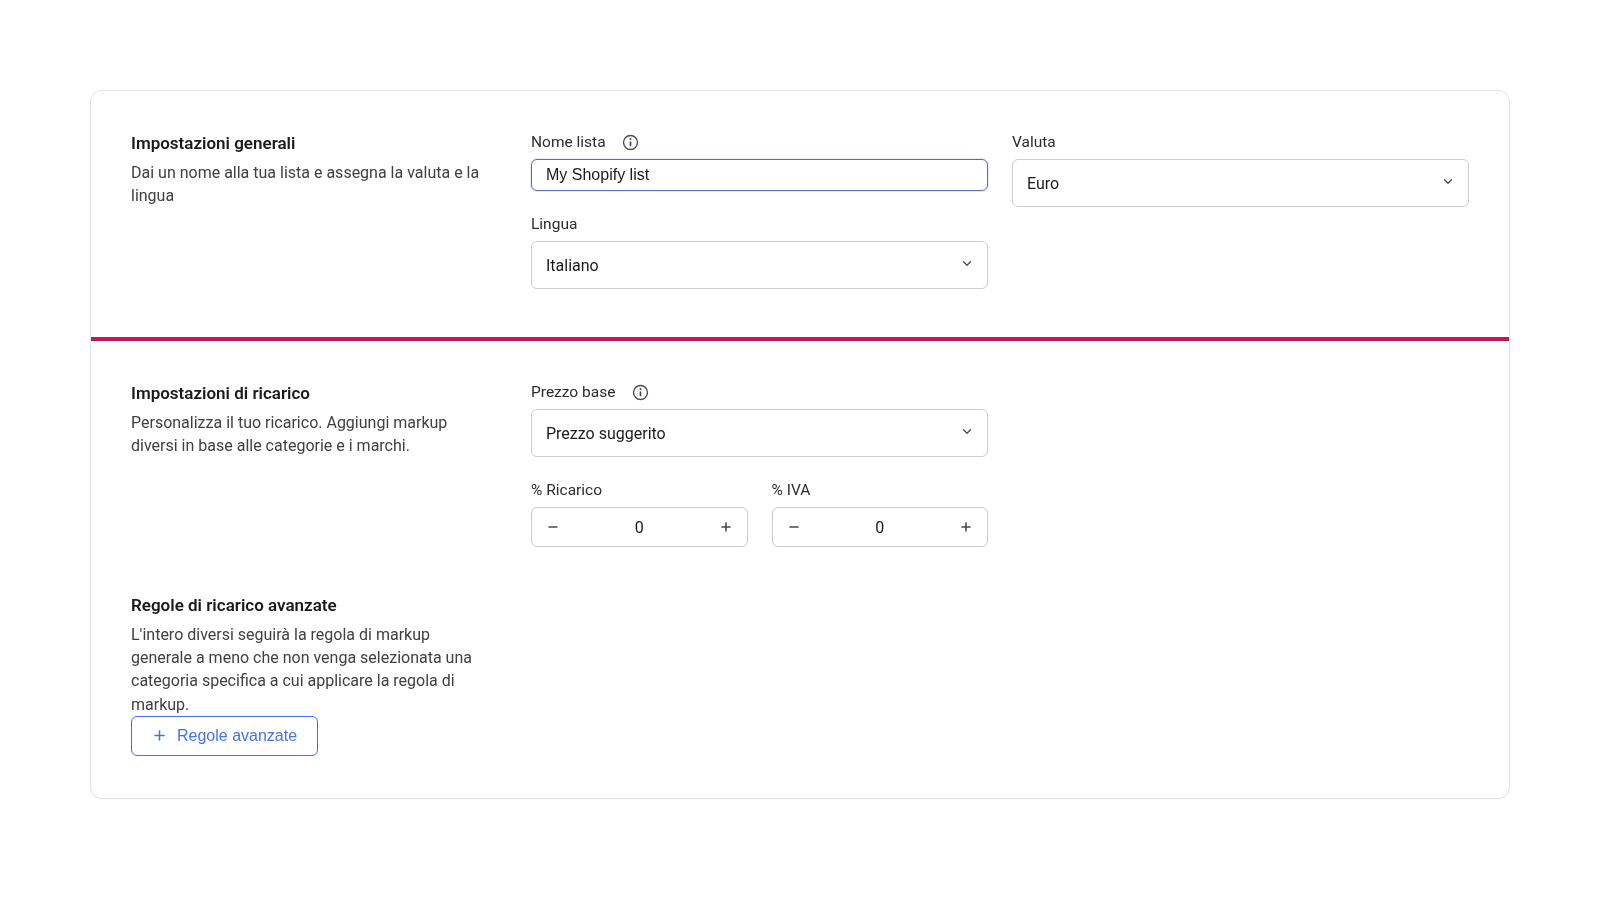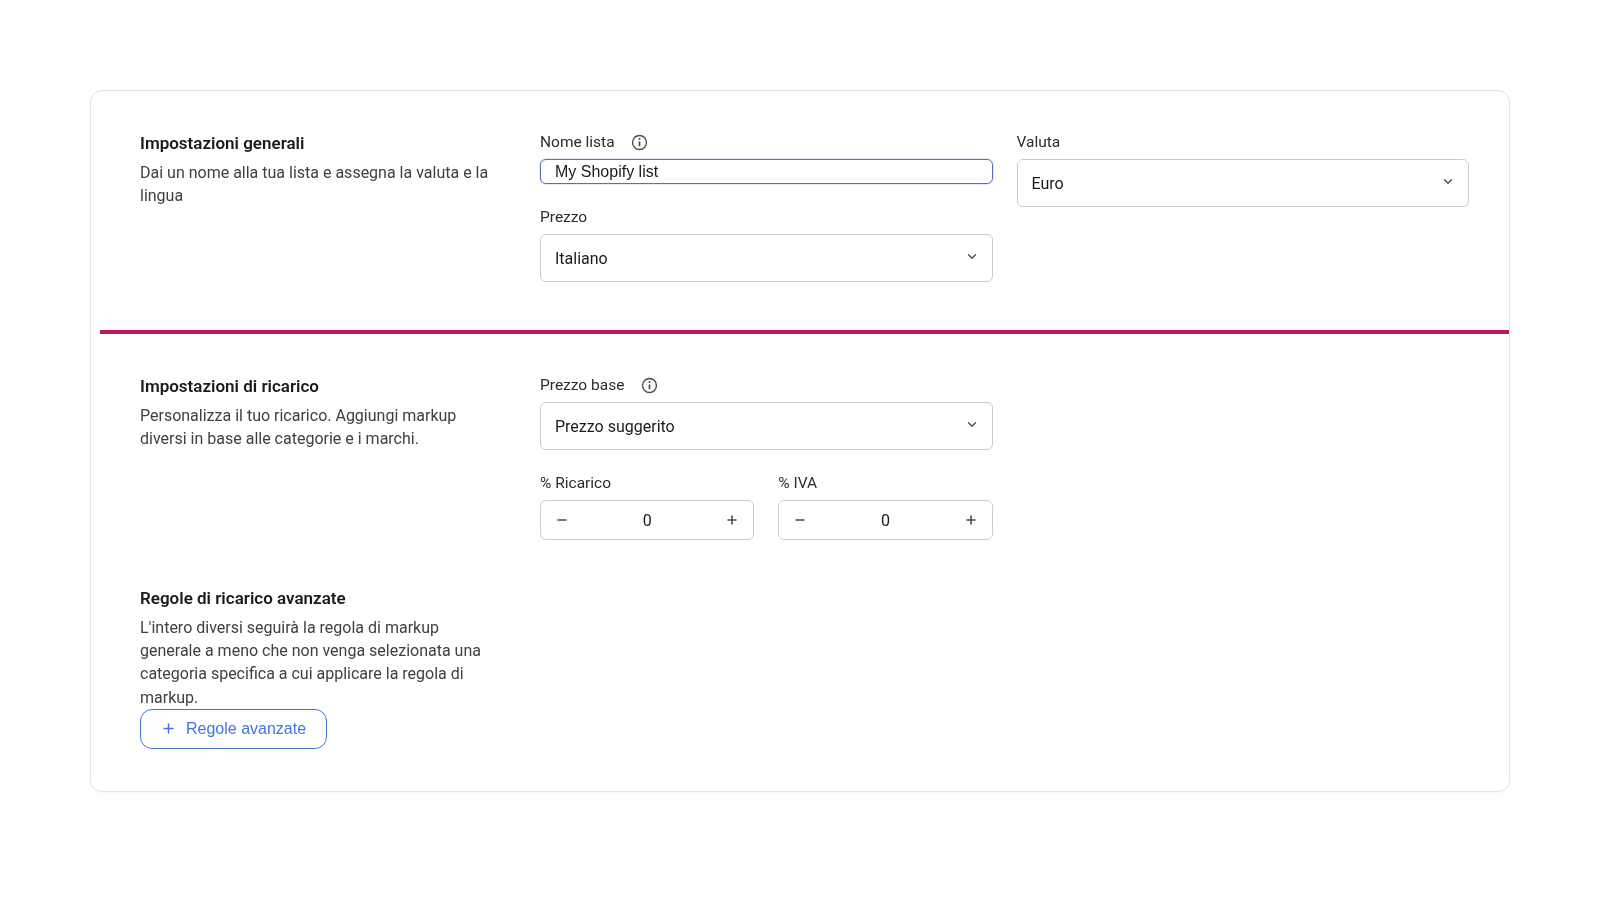--- a/index.html
+++ b/index.html
@@ -13,21 +13,20 @@
       padding: 90px 90px;
       width: 1600px;
       height: 900px;
     }
     .card {
       background: #ffffff;
       border: 1px solid #e3e3e3;
       border-radius: 12px;
       overflow: hidden;
       box-shadow: 0 1px 2px rgba(0,0,0,0.03);
-      padding-left: 9px;
     }
     .section {
       display: flex;
       padding: 42px 40px 48px 40px;
     }
     .section + .section {
       border-top: 4px solid #be185d;
     }
     .section-last {
       padding-top: 32px;
@@ -77,21 +76,21 @@
       gap: 16px;
     }
     .info-icon {
       display: inline-flex;
       align-items: center;
       justify-content: center;
       width: 18px;
       height: 18px;
     }
     .text-input {
-      height: 25px;
+      height: 32px;
       border: 1px solid #c9cccf;
       border-radius: 6px;
       padding: 0 14px;
       font-size: 16px;
       color: #1a1a1a;
       background: #fff;
       outline: none;
     }
     .text-input.active {
       border: 1px solid #5c6ac4;
@@ -151,21 +150,21 @@
       font-size: 16px;
       color: #1a1a1a;
     }
     .outline-btn {
       display: inline-flex;
       align-items: center;
       gap: 10px;
       height: 40px;
       padding: 0 20px;
       border: 1px solid #4272ec;
-      border-radius: 12px;
+      border-radius: 6px;
       background: #fff;
       color: #4272ec;
       font-size: 16px;
       font-weight: 500;
       cursor: pointer;
     }
     .plus-icon {
       display: inline-flex;
     }
   </style>
@@ -189,21 +188,21 @@
                 <circle cx="10" cy="10" r="8.2" stroke="#4a4a4a" stroke-width="1.6"></circle>
                 <circle cx="10" cy="6" r="1.2" fill="#4a4a4a"></circle>
                 <rect x="9" y="8.5" width="2" height="6" rx="1" fill="#4a4a4a"></rect>
               </svg>
             </span>
           </div>
           <input type="text" class="text-input active" value="My Shopify list" style="">
         </div>
         <div class="field-group">
           <div class="field-label">
-            <span>Prezzo</span>
+            <span>Lingua</span>
           </div>
           <div class="select-wrapper">
             <div class="select-input">
               <span>Italiano</span>
             </div>
             <span class="chevron">
               <svg width="14" height="14" viewBox="0 0 20 20" fill="none">
                 <path d="M5 7.5L10 12.5L15 7.5" stroke="#4a4a4a" stroke-width="1.8" stroke-linecap="round" stroke-linejoin="round"></path>
               </svg>
             </span>

